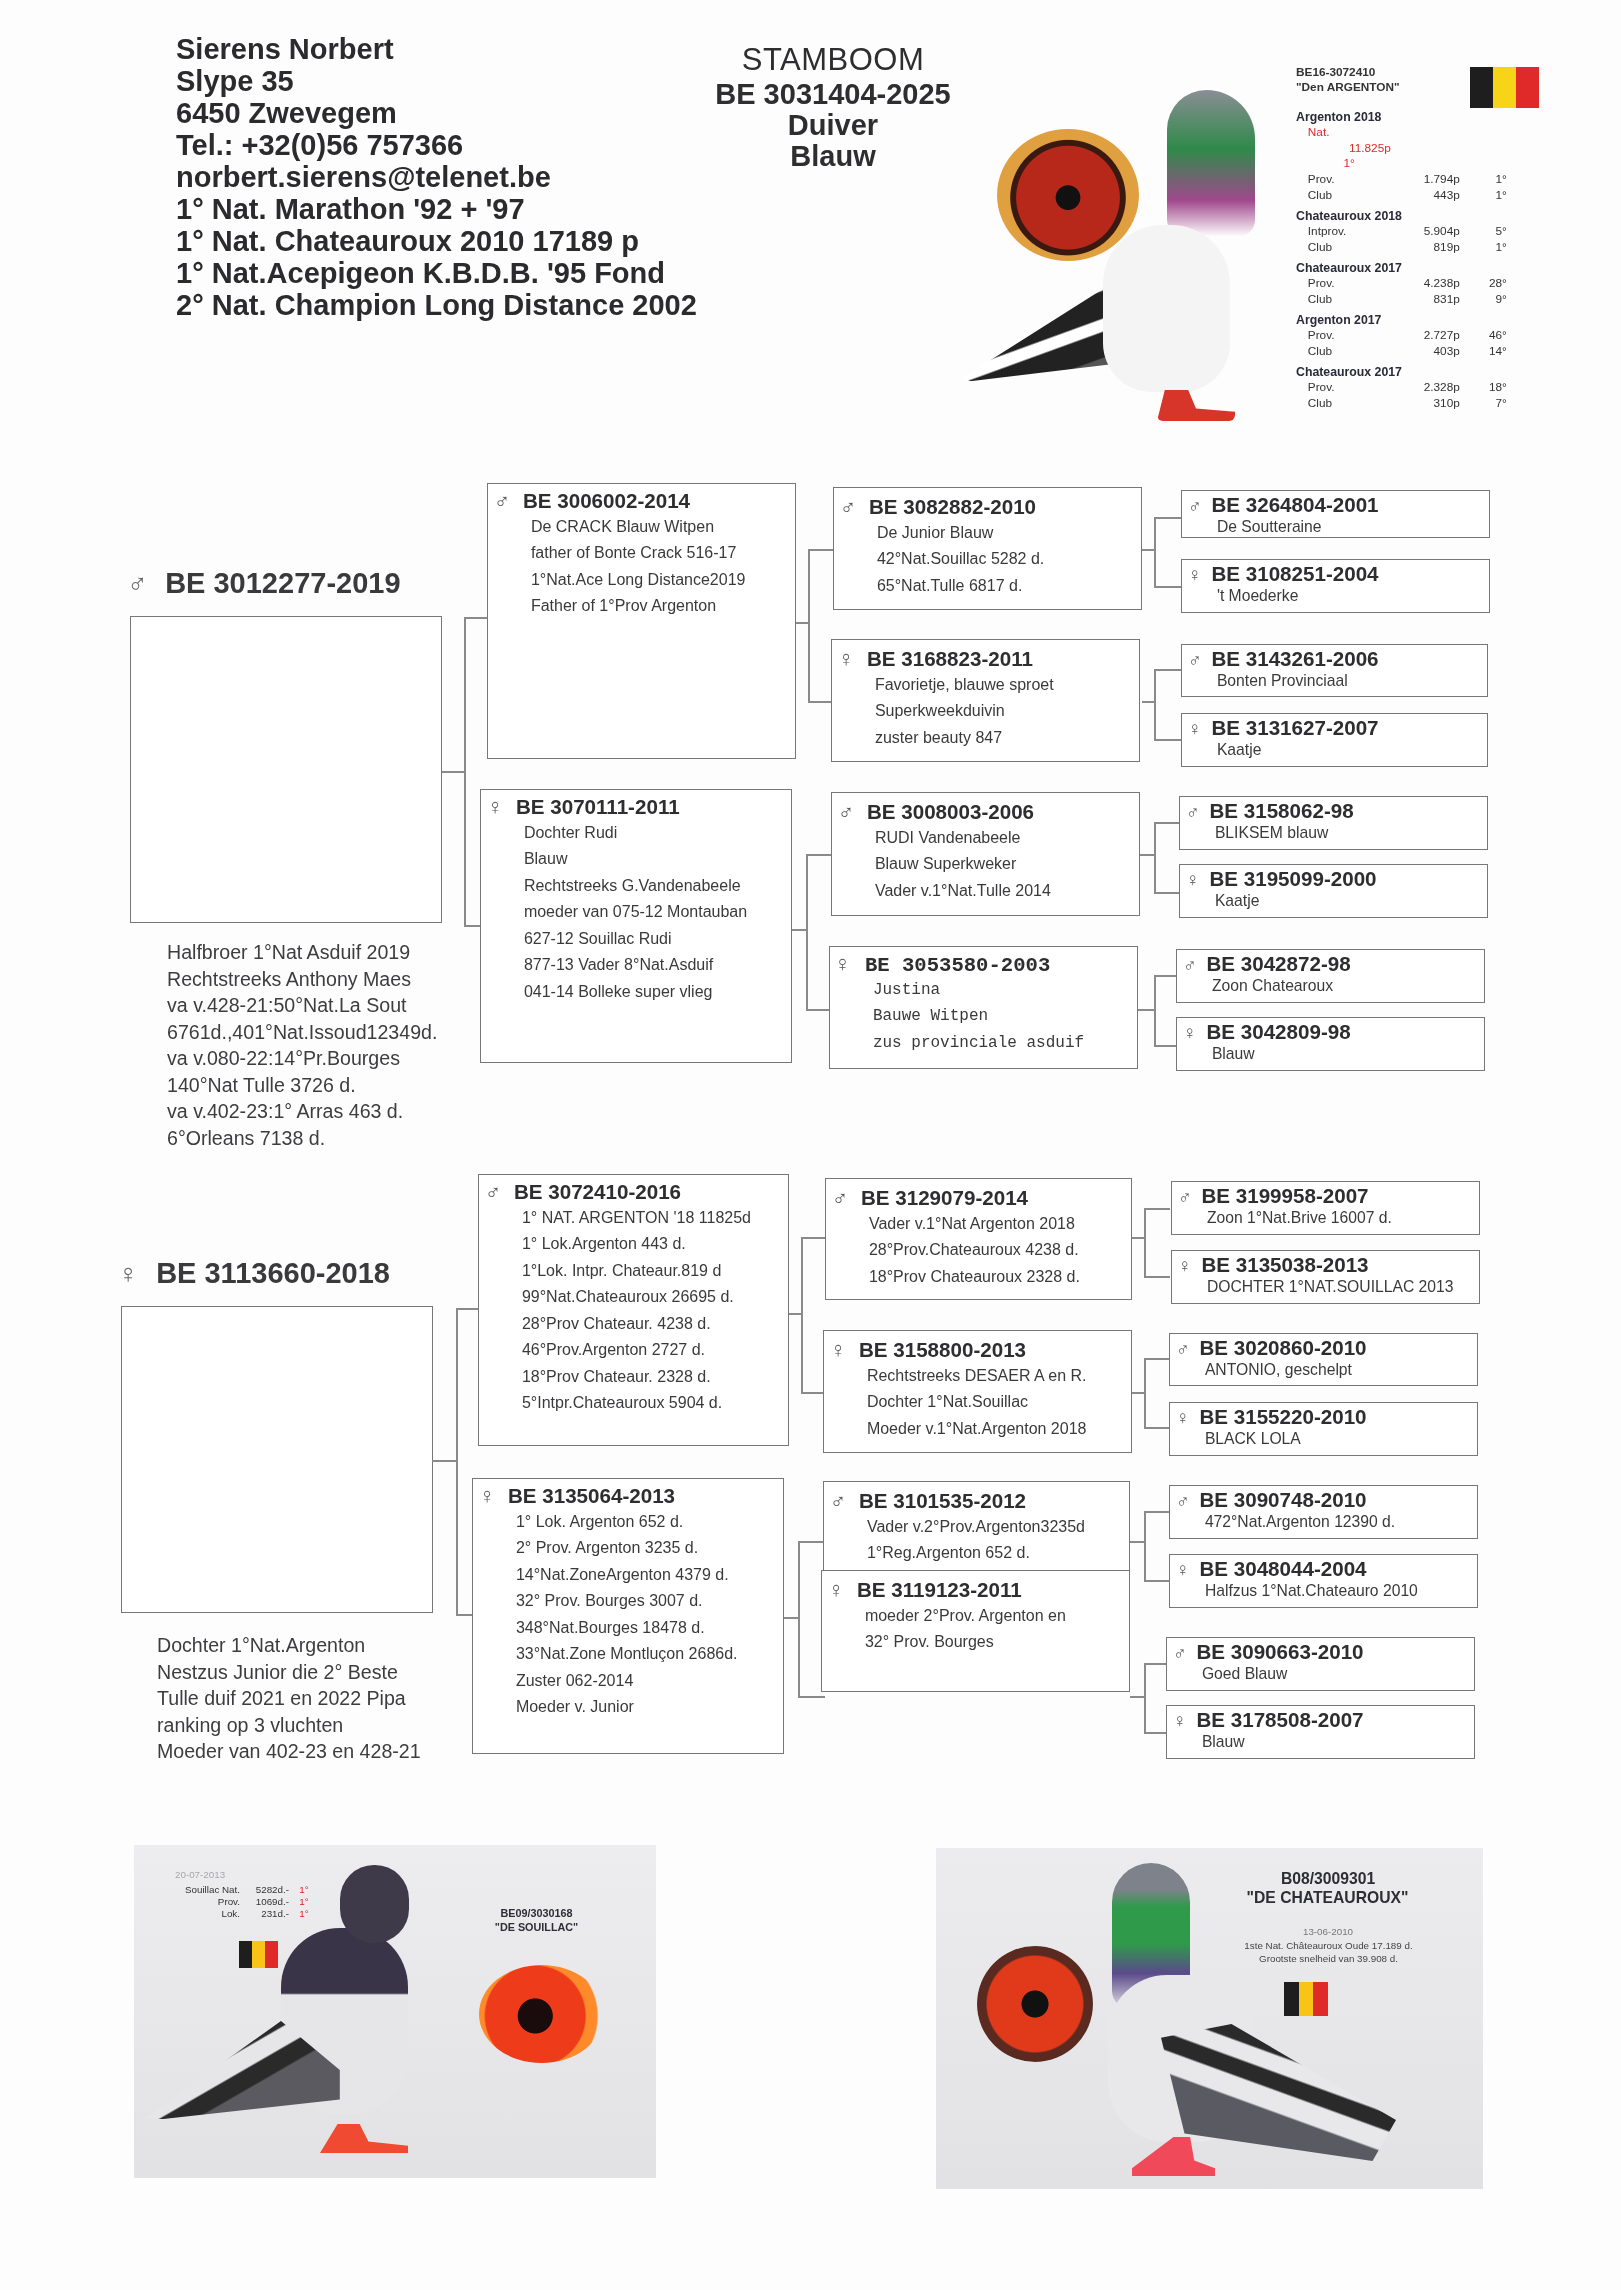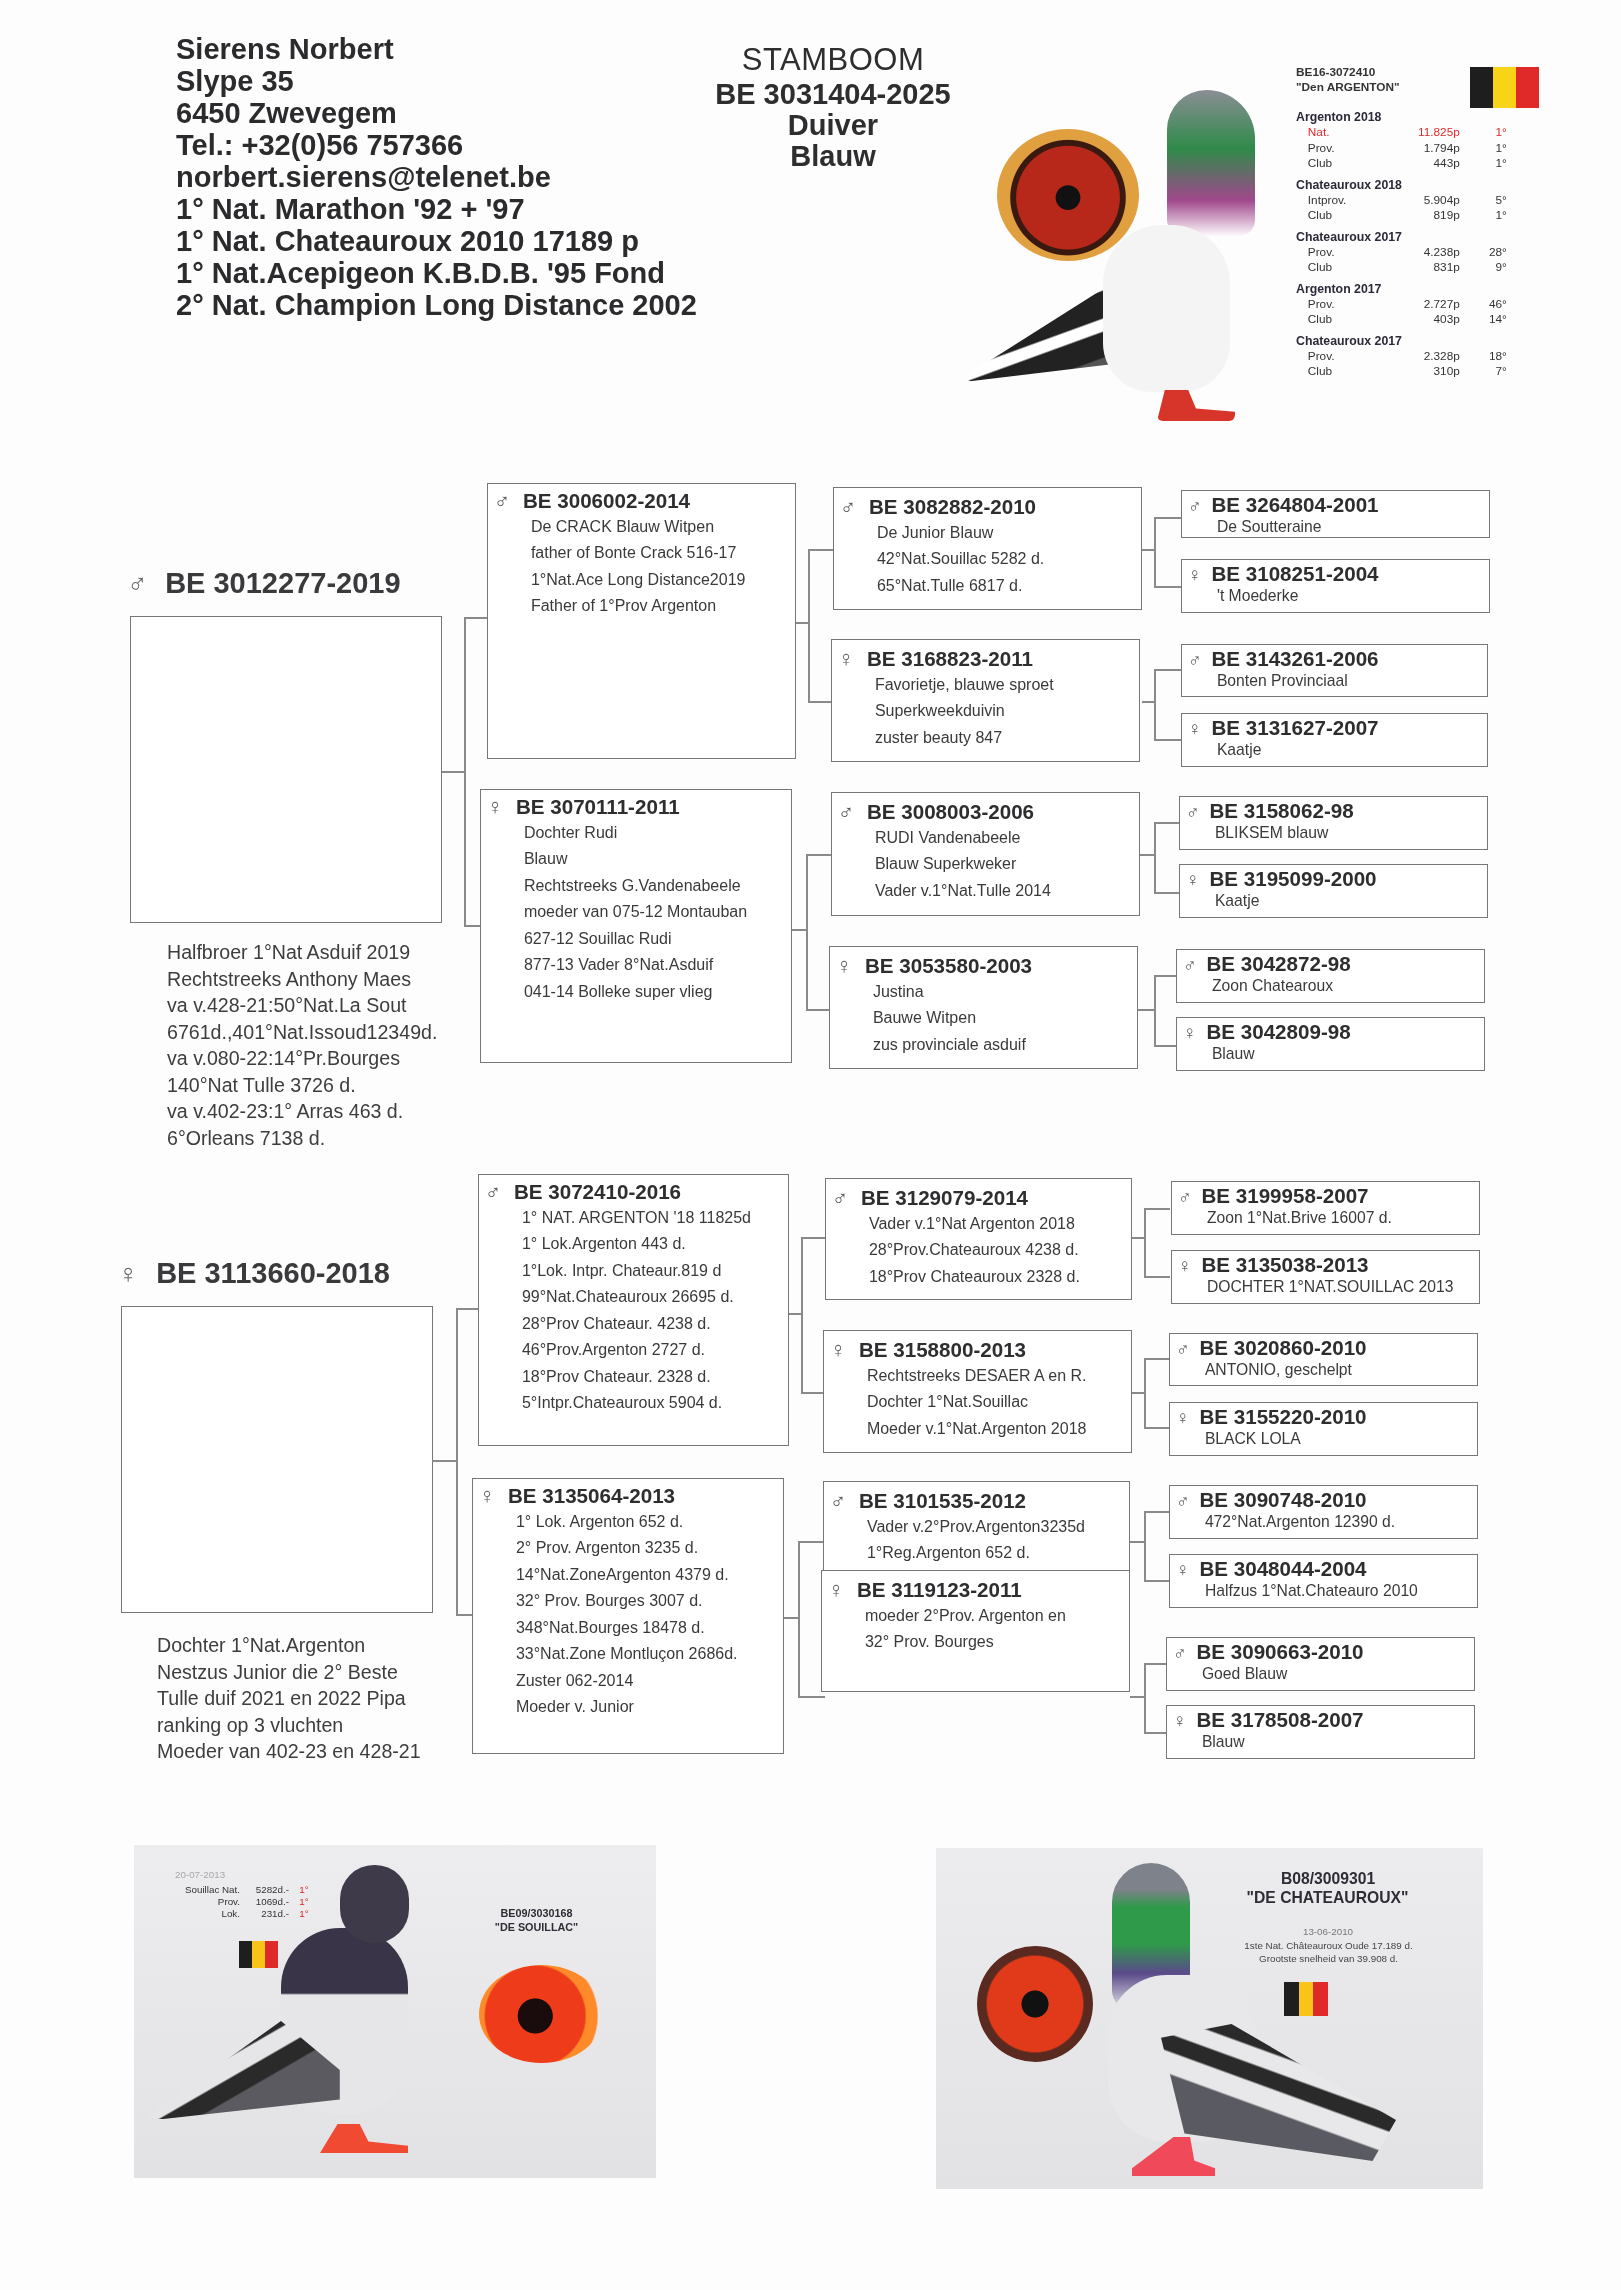--- a/index.html
+++ b/index.html
@@ -12,21 +12,21 @@
   .title .t1 { font-size:31px; font-weight:normal; line-height:37px; letter-spacing:0.5px; }
   .title .t2 { font-size:29px; font-weight:bold; line-height:32px; }
   .title .t3 { font-size:29px; font-weight:bold; line-height:31px; }
   .stats { left:1296px; top:65px; width:225px; font-size:11.8px; color:#333; font-weight:bold; }
   .stats .ring { font-size:11.8px; line-height:14.7px; }
   .stats .sec { margin-top:5.9px; font-size:12.3px; line-height:14.7px; font-weight:bold; color:#2a2a38; }
   .stats .row { display:flex; font-weight:normal; font-size:11.8px; line-height:15.7px; padding-left:11.8px; color:#333; }
   .stats .row .lvl { width:69px; }
   .stats .row .cnt { width:83px; text-align:right; }
   .stats .row .pos { width:47px; text-align:right; }
-  .stats .row.hl { color:#e02a2a; }
+  .stats .row.hl { color:#e02a2a;flex-direction:column; }
   .flag { display:flex; width:69px; height:41px; }
   .flag span { flex:1; }
   .box { position:absolute; border:1.5px solid #77777a; background:#fff; box-sizing:border-box; }
   .box .ring { font-weight:bold; font-size:20.6px; color:#2e2e30; white-space:nowrap; }
   .box .sym { font-size:21.6px; color:#555; display:inline-block; width:29px; }
   .box .lines { padding-left:37px; font-size:16px; line-height:26.5px; color:#3a3a3c; white-space:nowrap; }
   .g1 { padding:3.9px 5.9px; }
   .g2 { padding:5.9px 5.9px; }
   .g3 { padding:2px 5.9px; }
   .g3 .ring { font-size:20.6px; line-height:23.5px; }
@@ -227,21 +227,21 @@
     </div>
 </div>
 <div class="box g2" style="left:831px; top:792px; width:309px; height:124px;">
   <div class="ring"><span class="sym">♂</span><span>BE 3008003-2006</span></div>
   <div class="lines">
       <div>RUDI Vandenabeele</div>
       <div>Blauw Superkweker</div>
       <div>Vader v.1°Nat.Tulle 2014</div>
     </div>
 </div>
-<div class="box g2" style="left:829px; top:946px; width:309px; height:123px;">
+<div class="box g2" style="left:829px; top:946px; width:309px; height:123px;font-family:Liberation Mono, monospace;">
   <div class="ring"><span class="sym">♀</span><span>BE 3053580-2003</span></div>
   <div class="lines">
       <div>Justina</div>
       <div>Bauwe Witpen</div>
       <div>zus provinciale asduif</div>
     </div>
 </div>
 
 <div class="box g3" style="left:1181px; top:490px; width:309px; height:48px;">
   <div class="ring"><span class="sym">♂</span><span>BE 3264804-2001</span></div>

